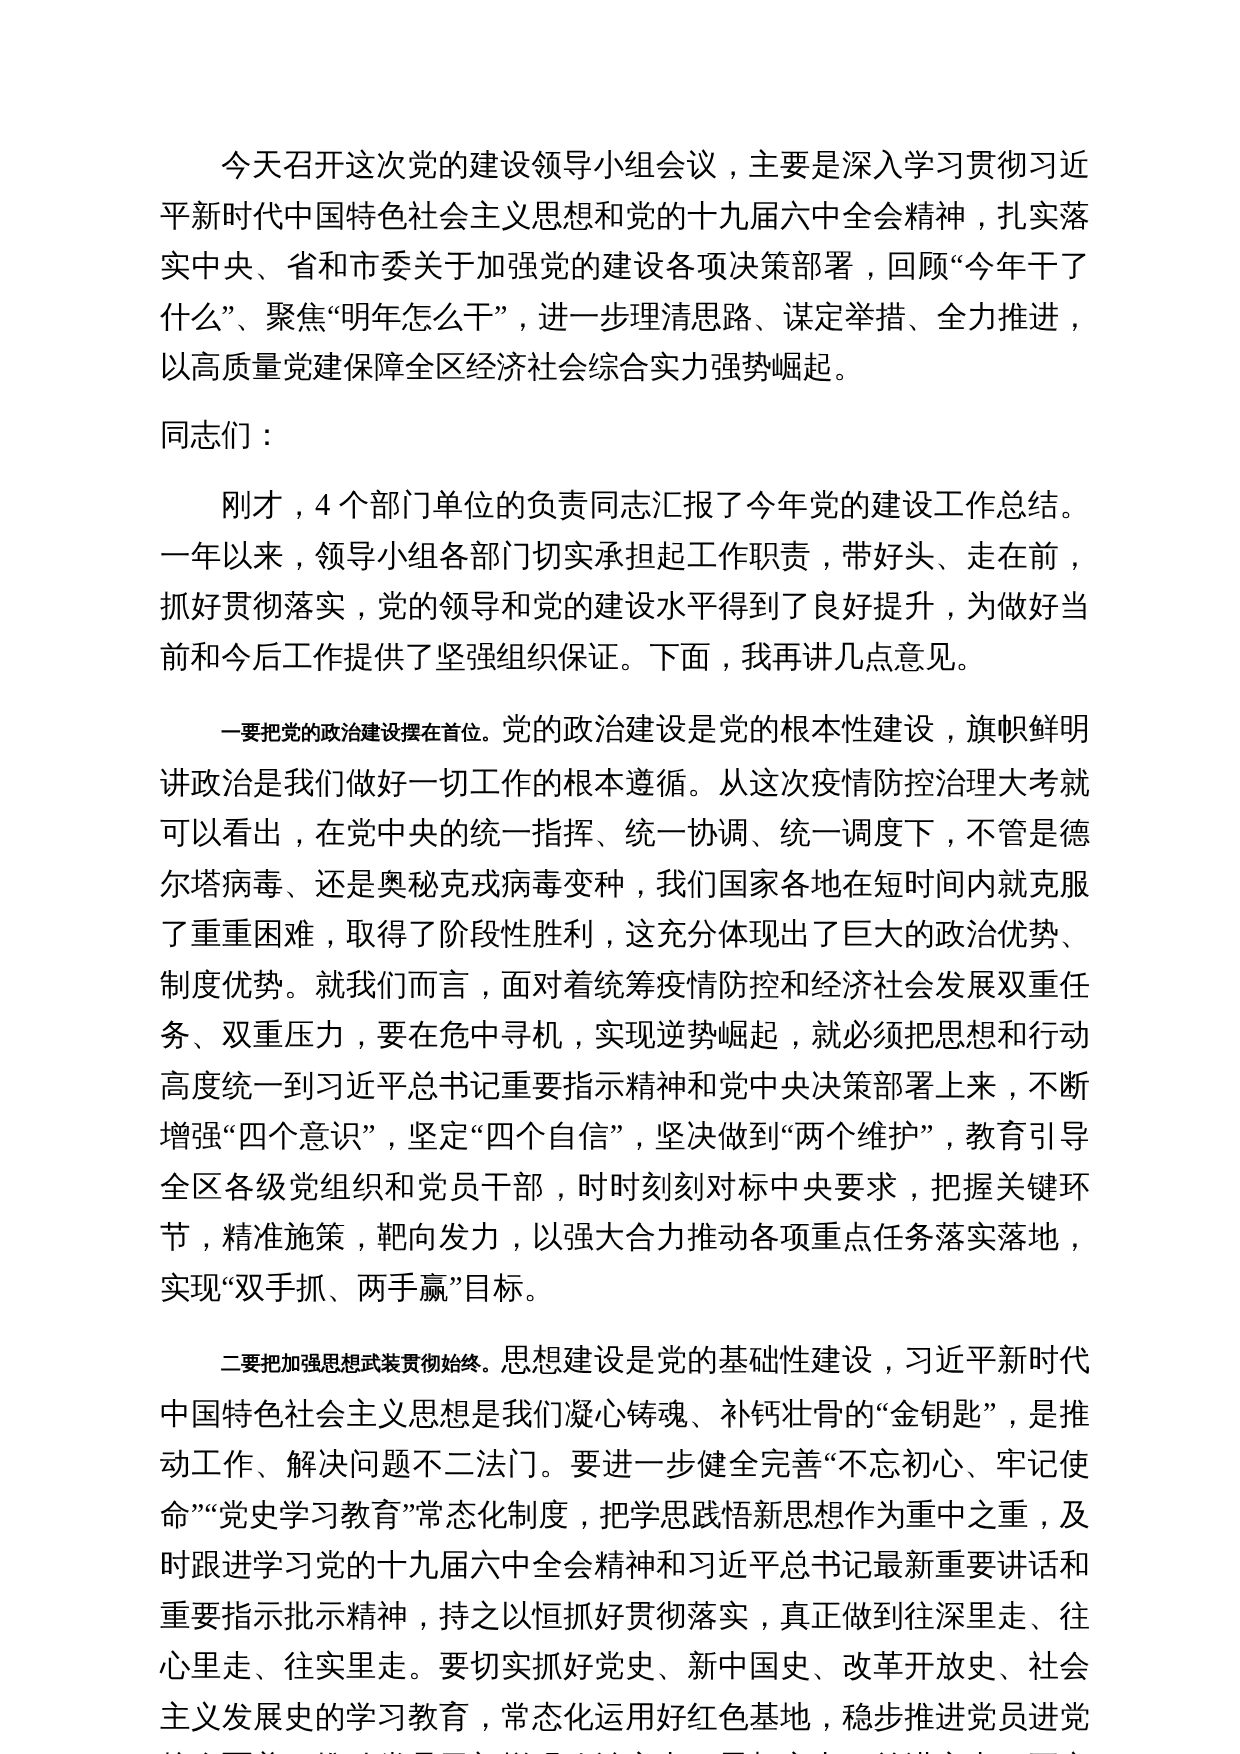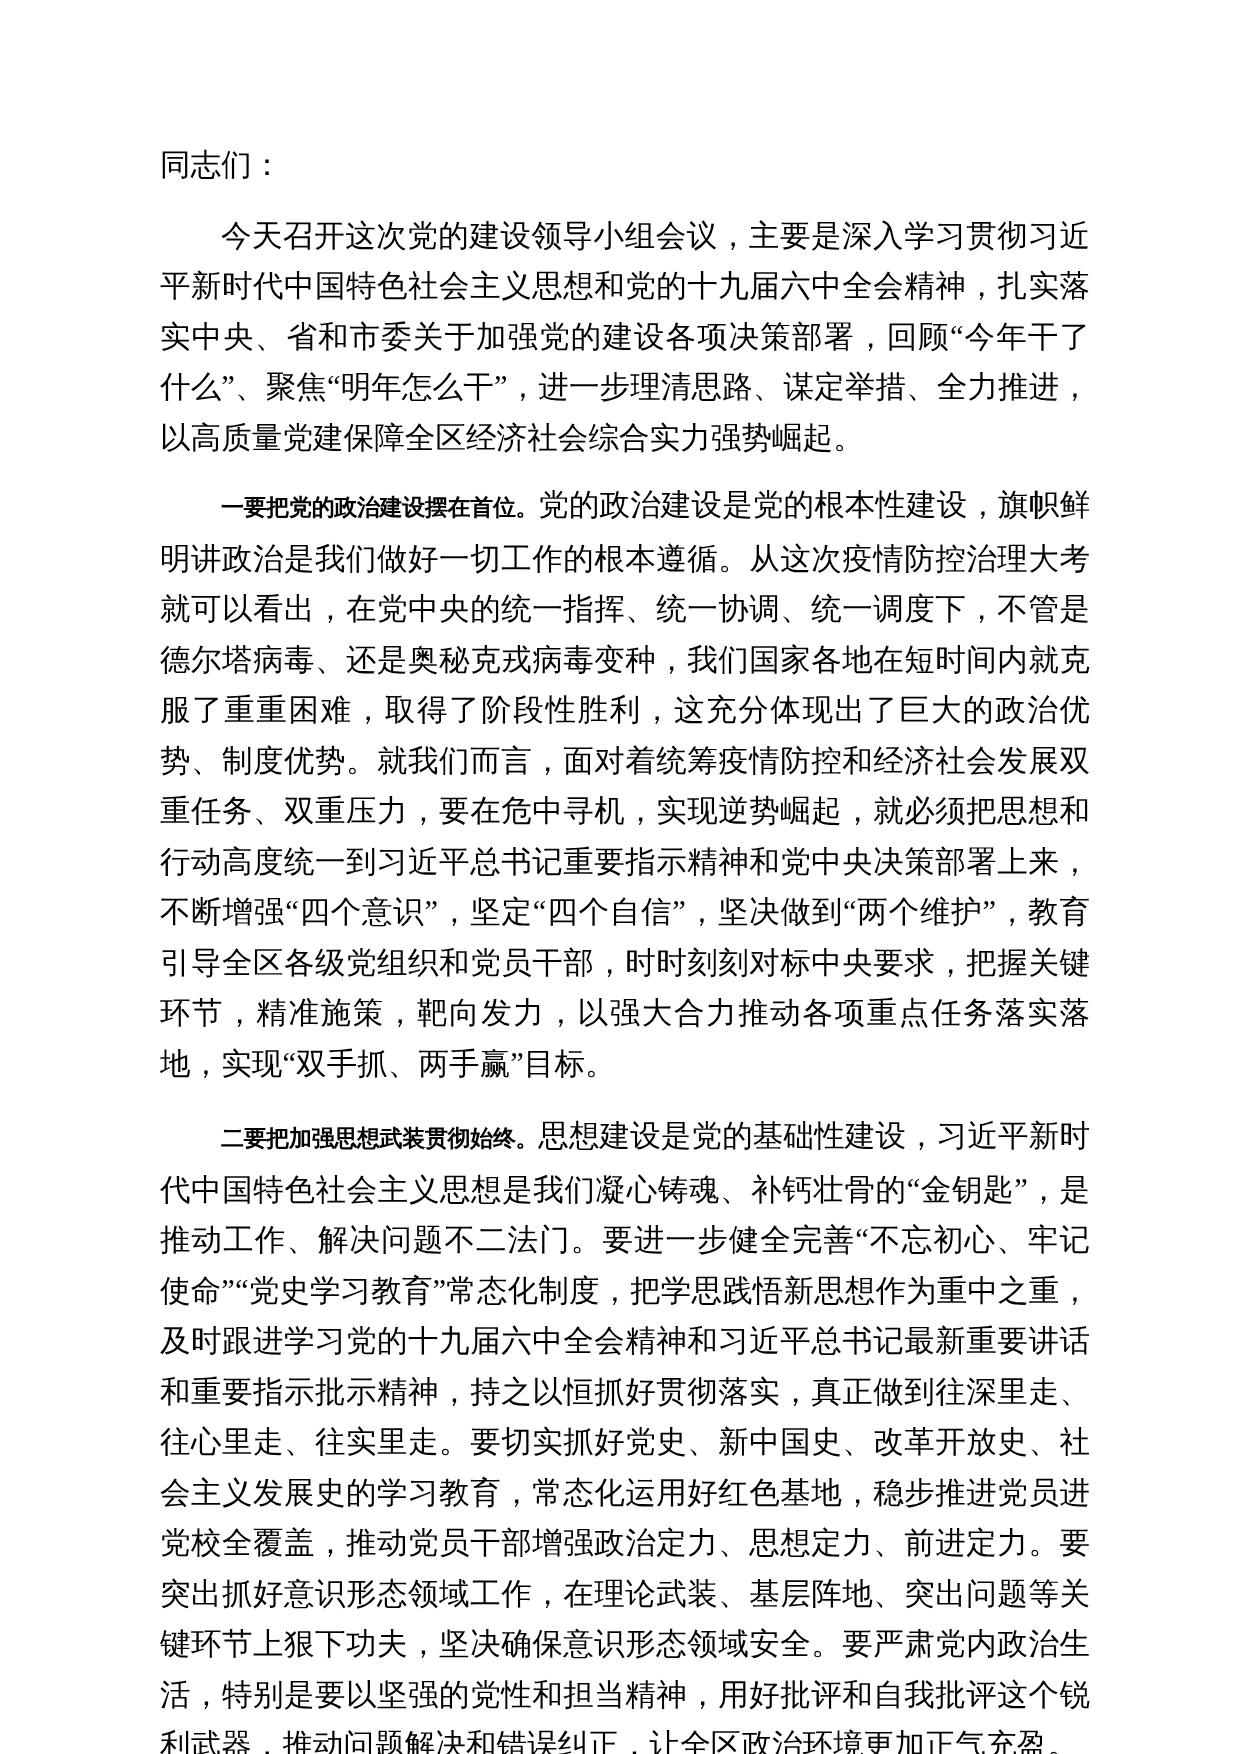--- a/index.html
+++ b/index.html
@@ -50,39 +50,40 @@
   }
 
   .block-gap-lg {
     margin-bottom: 22px;
   }
 
   
   .lead {
     font-family: Liberation Serif, serif;
     font-weight: 700;
-    font-size: 23px;
+    font-size: 20px;
     letter-spacing: -0.4px;
   }
 
   .salutation {
     text-indent: 0;
     margin-bottom: 20px;
   }
 </style>
 </head>
 <body>
 
 <div class="page">
   <div class="page-body">
 
+    <p class="para block-gap">今天召开这次党的建设领导小组会议，主要是深入学习贯彻习近平新时代中国特色社会主义思想和党的十九届六中全会精神，扎实落实中央、省和市委关于加强党的建设各项决策部署，回顾“今年干了什么”、聚焦“明年怎么干”，进一步理清思路、谋定举措、全力推进，以高质量党建保障全区经济社会综合实力强势崛起。</p>
+
     <p class="para no-indent salutation">同志们：</p>
 
-    <p class="para block-gap">今天召开这次党的建设领导小组会议，主要是深入学习贯彻习近平新时代中国特色社会主义思想和党的十九届六中全会精神，扎实落实中央、省和市委关于加强党的建设各项决策部署，回顾“今年干了什么”、聚焦“明年怎么干”，进一步理清思路、谋定举措、全力推进，以高质量党建保障全区经济社会综合实力强势崛起。</p>
 
-
+    <p class="para block-gap-lg">刚才，4 个部门单位的负责同志汇报了今年党的建设工作总结。一年以来，领导小组各部门切实承担起工作职责，带好头、走在前，抓好贯彻落实，党的领导和党的建设水平得到了良好提升，为做好当前和今后工作提供了坚强组织保证。下面，我再讲几点意见。</p>
 
     <p class="para block-gap-lg"><span class="lead">一要把党的政治建设摆在首位。</span><span>党的政治建设是党的根本性建设，旗帜鲜明讲政治是我们做好一切工作的根本遵循。从这次疫情防控治理大考就可以看出，在党中央的统一指挥、统一协调、统一调度下，不管是德尔塔病毒、还是奥秘克戎病毒变种，我们国家各地在短时间内就克服了重重困难，取得了阶段性胜利，这充分体现出了巨大的政治优势、制度优势。就我们而言，面对着统筹疫情防控和经济社会发展双重任务、双重压力，要在危中寻机，实现逆势崛起，就必须把思想和行动高度统一到习近平总书记重要指示精神和党中央决策部署上来，不断增强“四个意识”，坚定“四个自信”，坚决做到“两个维护”，教育引导全区各级党组织和党员干部，时时刻刻对标中央要求，把握关键环节，精准施策，靶向发力，以强大合力推动各项重点任务落实落地，实现“双手抓、两手赢”目标。</span></p>
 
     <p class="para block-gap-lg"><span class="lead">二要把加强思想武装贯彻始终。</span><span>思想建设是党的基础性建设，习近平新时代中国特色社会主义思想是我们凝心铸魂、补钙壮骨的“金钥匙”，是推动工作、解决问题不二法门。要进一步健全完善“不忘初心、牢记使命”“党史学习教育”常态化制度，把学思践悟新思想作为重中之重，及时跟进学习党的十九届六中全会精神和习近平总书记最新重要讲话和重要指示批示精神，持之以恒抓好贯彻落实，真正做到往深里走、往心里走、往实里走。要切实抓好党史、新中国史、改革开放史、社会主义发展史的学习教育，常态化运用好红色基地，稳步推进党员进党校全覆盖，推动党员干部增强政治定力、思想定力、前进定力。要突出抓好意识形态领域工作，在理论武装、基层阵地、突出问题等关键环节上狠下功夫，坚决确保意识形态领域安全。要严肃党内政治生活，特别是要以坚强的党性和担当精神，用好批评和自我批评这个锐利武器，推动问题解决和错误纠正，让全区政治环境更加正气充盈。</span></p>
 
   </div>
 </div>
 
 </body></html>

